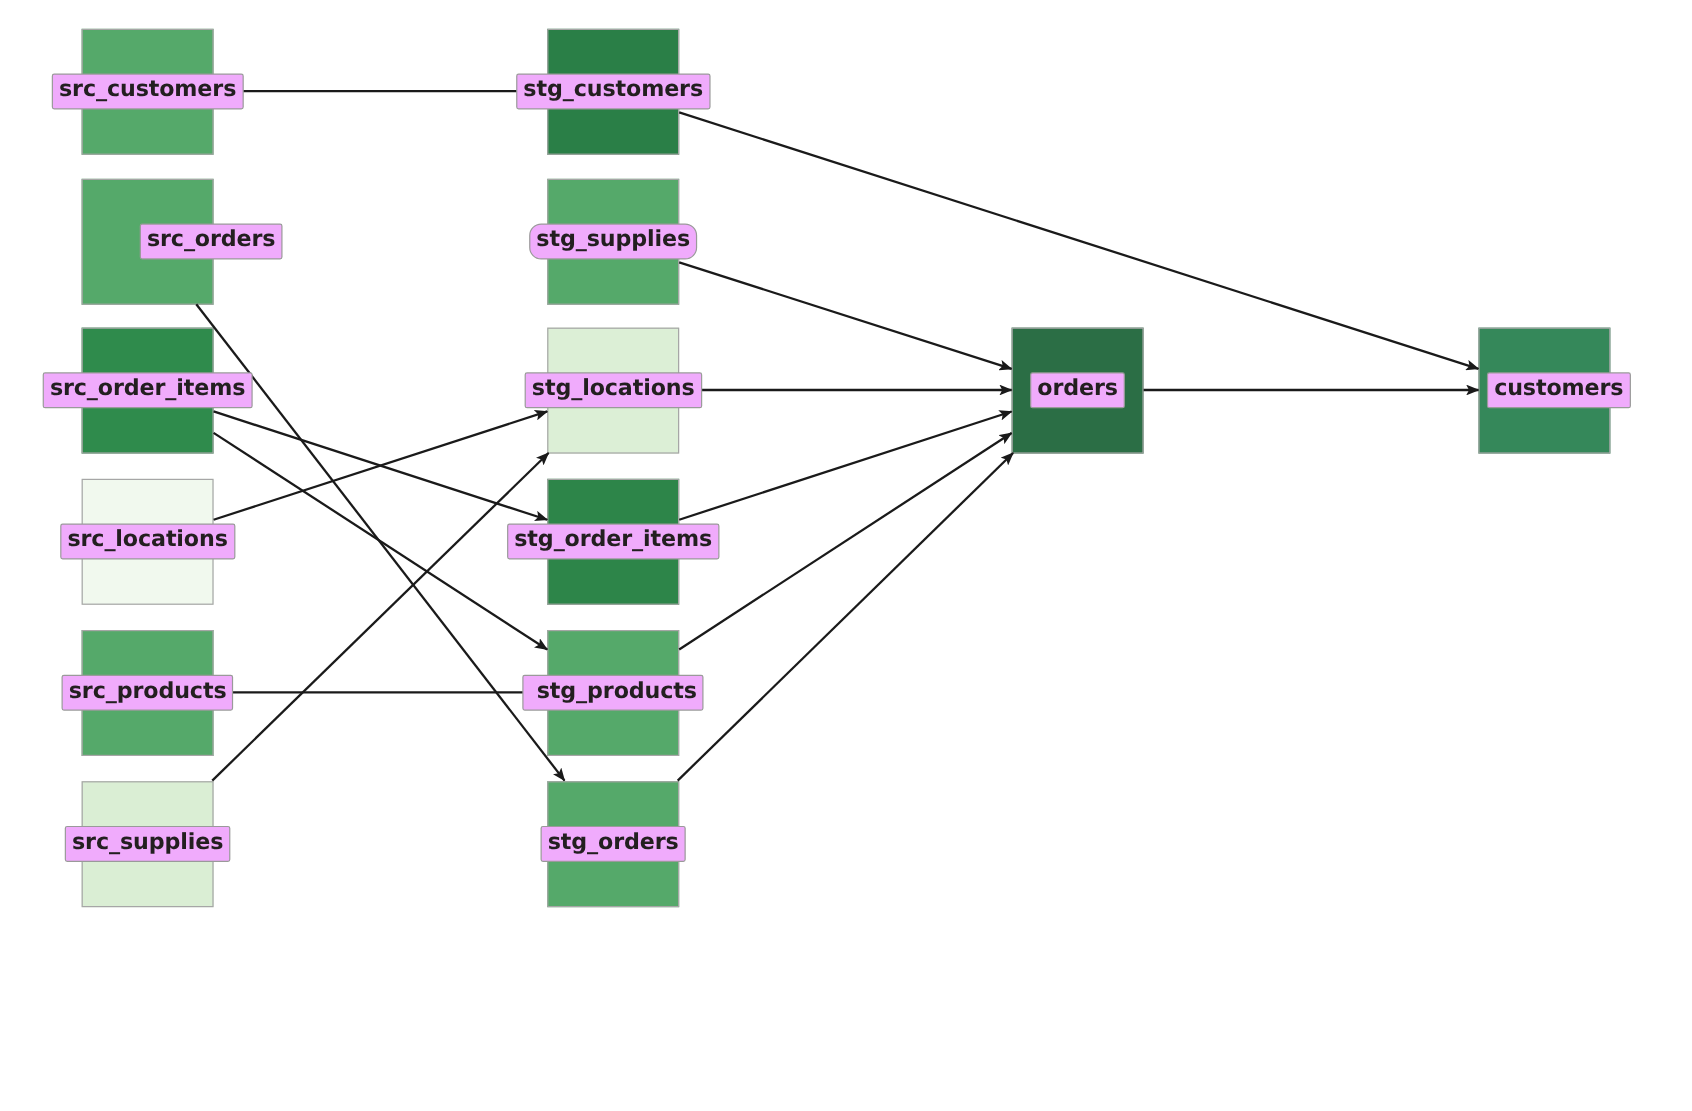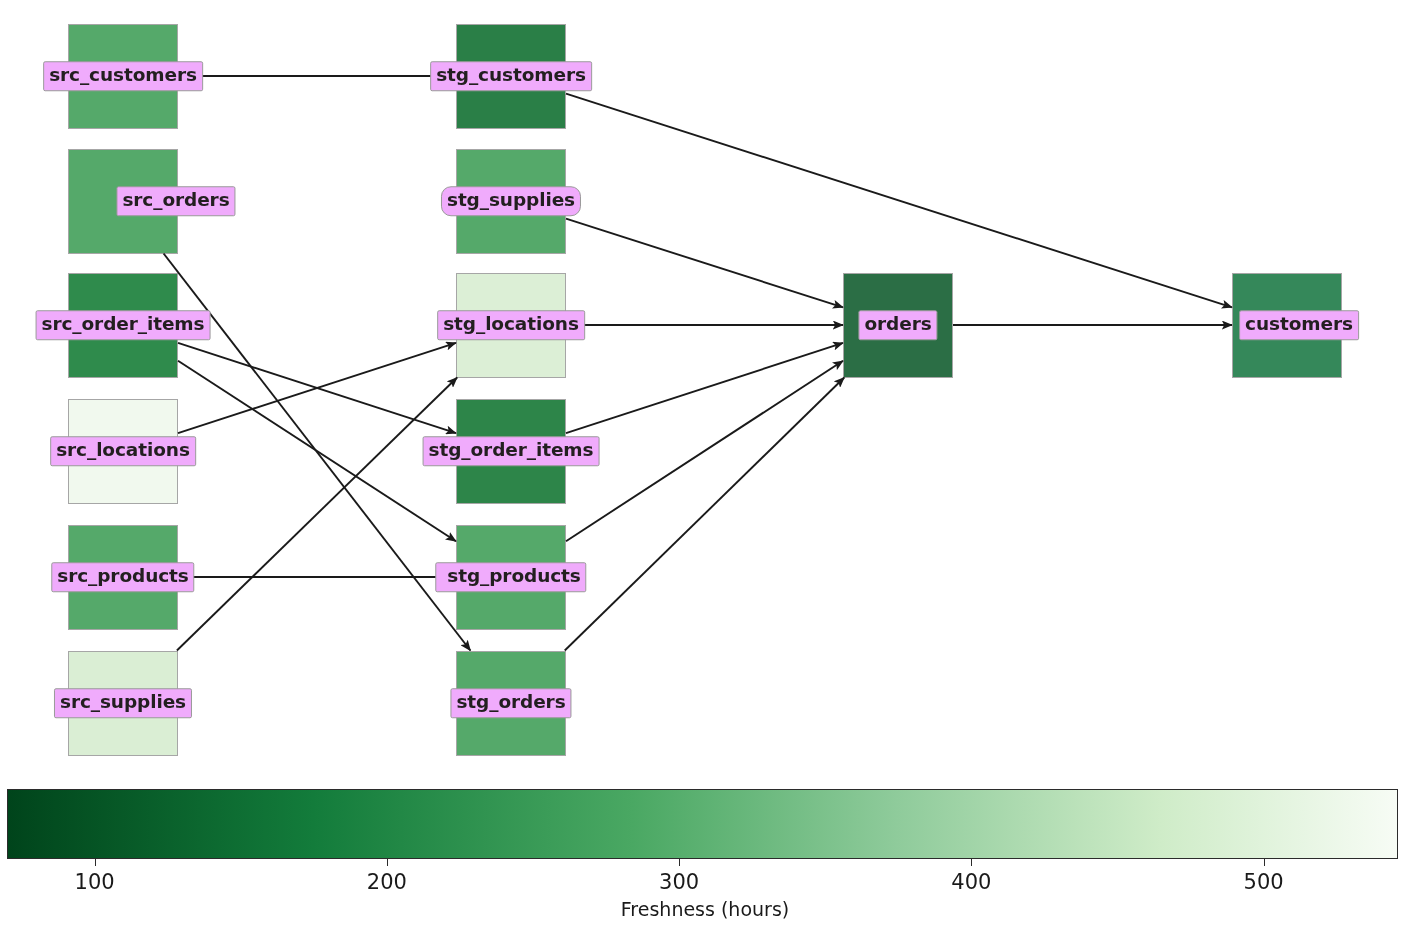--- a/index.html
+++ b/index.html
@@ -133,30 +133,14 @@
       <div class="node-label" style="left: 511px; top: 76px;">stg_customers</div>
       <div class="node-label" style="left: 511px; top: 201px; border-radius: 10px;">stg_supplies</div>
       <div class="node-label" style="left: 511px; top: 325px;">stg_locations</div>
       <div class="node-label" style="left: 511px; top: 451px;">stg_order_items</div>
       <div class="node-label" style="left: 511px; top: 577px; padding-left: 11px;">stg_products</div>
       <div class="node-label" style="left: 511px; top: 703px;">stg_orders</div>
       <div class="node-label" style="left: 898px; top: 325px; text-align: center;">orders</div>
       <div class="node-label" style="left: 1287px; top: 325px; margin-left: 12px;">customers</div>
     </div>
 
-  <div class="cbar-wrap" style="left:0px; top:786px; width:1410px; height:140px;">
-    <div class="cbar" id="cbar-gradient" style="left: 7px; top: 3px; width: 1391px; height: 70px; background: linear-gradient(to right, rgb(0, 68, 27) 0%, rgb(19, 124, 59) 22%, rgb(74, 168, 99) 45%, rgb(143, 203, 155) 64%, rgb(207, 236, 200) 83%, rgb(247, 252, 245) 100%);"></div>
-    <div id="cbar-ticks">
-        <div class="cbar-tick" style="left: 94.6681px; top: 73px; height: 7px;"></div>
-        <div class="cbar-ticklabel" style="left: 94.6681px; top: 84px;">100</div>
-        <div class="cbar-tick" style="left: 386.895px; top: 73px; height: 7px;"></div>
-        <div class="cbar-ticklabel" style="left: 386.895px; top: 84px;">200</div>
-        <div class="cbar-tick" style="left: 679.122px; top: 73px; height: 7px;"></div>
-        <div class="cbar-ticklabel" style="left: 679.122px; top: 84px;">300</div>
-        <div class="cbar-tick" style="left: 971.349px; top: 73px; height: 7px;"></div>
-        <div class="cbar-ticklabel" style="left: 971.349px; top: 84px;">400</div>
-        <div class="cbar-tick" style="left: 1263.58px; top: 73px; height: 7px;"></div>
-        <div class="cbar-ticklabel" style="left: 1263.58px; top: 84px;">500</div>
-      </div>
-    <div class="cbar-axislabel" style="left:705px; top:112px;">Freshness (hours)</div>
-  </div>
 
 </div>
 
 </body></html>

